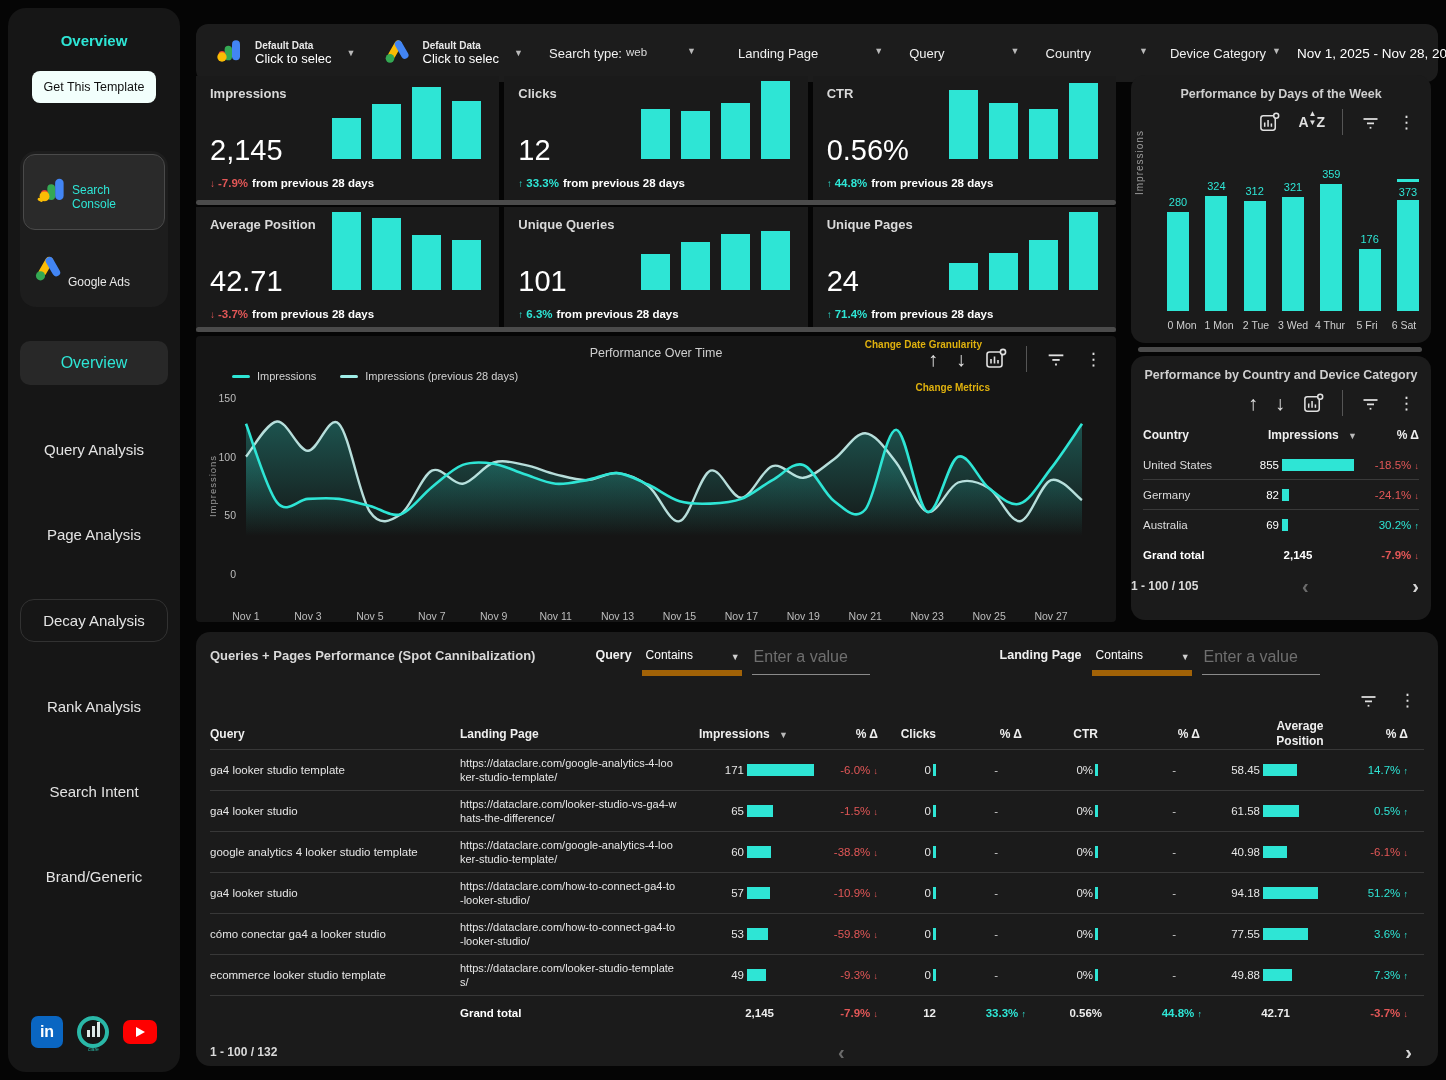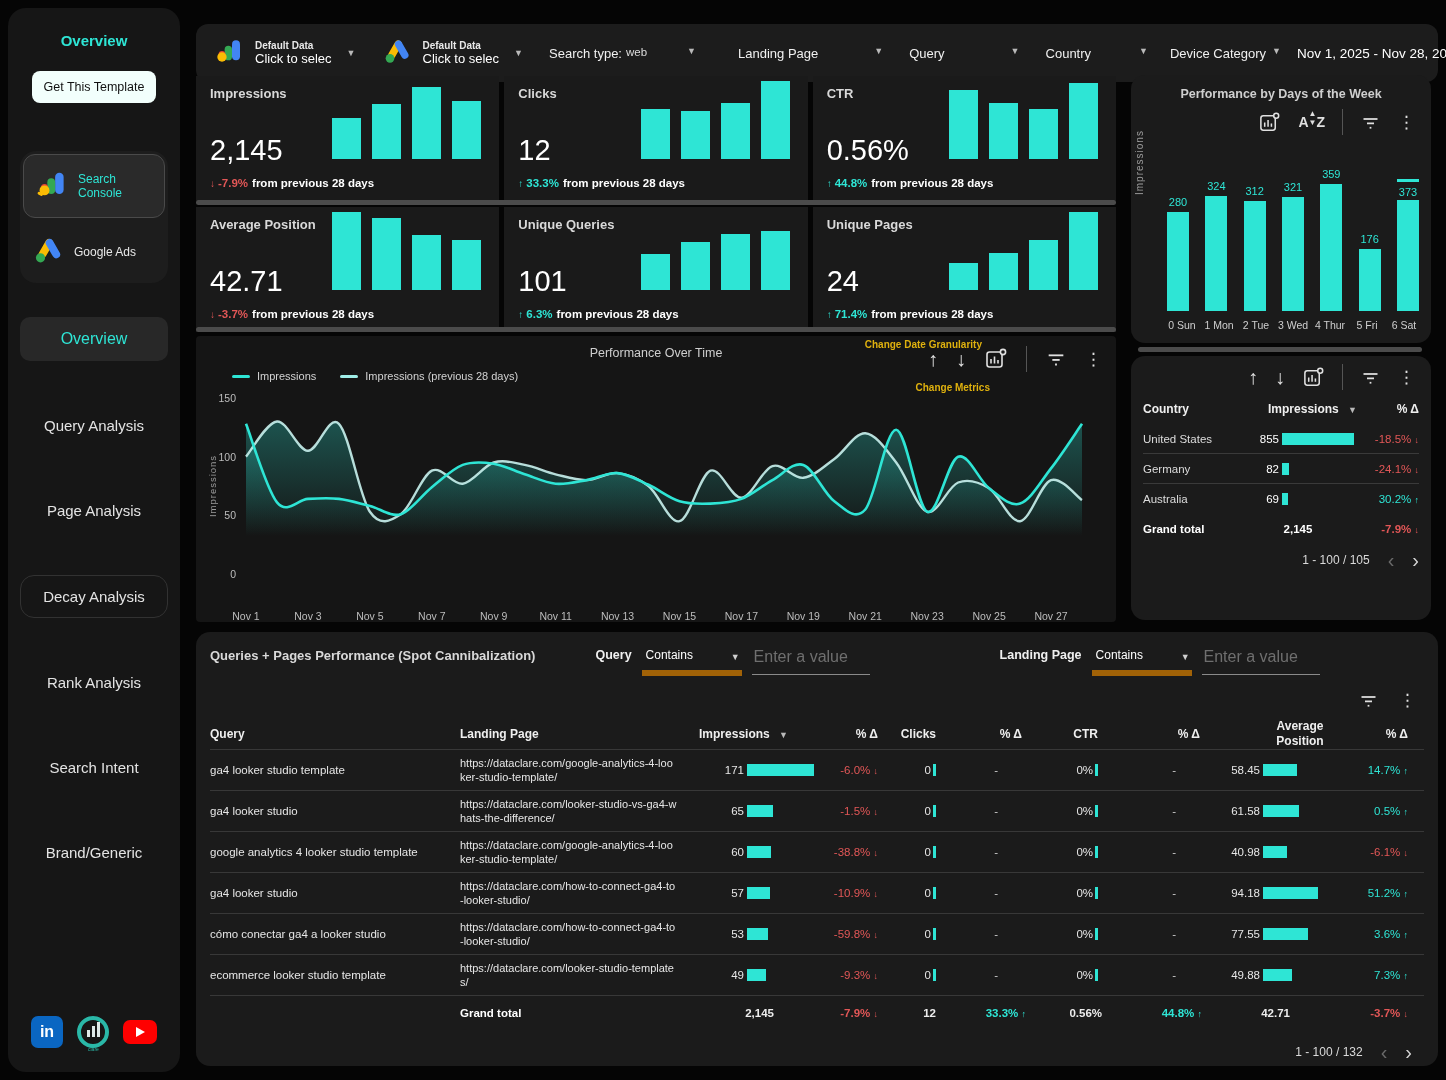--- a/index.html
+++ b/index.html
@@ -7,21 +7,21 @@
     font-family:"Liberation Sans", sans-serif; color:#ededed; }
   .app { position:relative; width:1446px; height:1080px; background:#050505; }
 
   
   .sidebar { position:absolute; left:8px; top:8px; width:172px; height:1064px;
     background:#161616; border-radius:18px; padding:18px 12px; display:flex; flex-direction:column; }
   .sb-title { text-align:center; color:var(--teal); font-weight:bold; font-size:15px; margin-top:6px; }
   .template-btn { margin:22px auto 0; background:#f2fffc; color:#111; border:none; border-radius:8px;
     font-family:inherit; font-size:12.5px; padding:9px 12px; cursor:pointer; }
   .source-group { margin-top:48px; background:#1d1d1d; border-radius:16px; overflow:hidden; }
-  .source-item { display:flex; align-items:center; gap:8px; padding:12px 12px; min-height:58px; cursor:pointer; }
+  .source-item { display:flex; align-items:flex-end; gap:2px; padding:18px 12px; min-height:58px; cursor:pointer; }
   .source-item.active { background:#2a2a2a; border:1px solid #4a4a4a; border-radius:12px; margin:3px; }
   .source-item .s-label { font-size:12px; color:#e8e8e8; }
   .source-item.active .s-label { color:var(--teal); }
   .nav-item { text-align:center; font-size:15px; color:#e3e3e3; padding:12px 6px; margin-top:44px; cursor:pointer; }
   .nav-item.active { background:#282828; color:var(--teal); border-radius:10px; margin-top:34px; padding:13px 6px; font-size:16px; }
   .nav-item.outlined { border:1px solid #323232; border-radius:14px; }
   .sb-footer { margin-top:auto; display:flex; align-items:center; justify-content:center; gap:14px; padding-bottom:6px; }
   .li-badge { width:32px; height:32px; background:#0a66c2; border-radius:7px; color:#fff; font-weight:bold;
     font-size:16px; display:flex; align-items:center; justify-content:center; cursor:pointer; }
   .yt-badge { width:34px; height:24px; background:#f00; border-radius:7px; display:flex; align-items:center; justify-content:center; cursor:pointer; }
@@ -91,21 +91,21 @@
   .ct-table { padding:4px 12px 0 12px; }
   .ct-row { display:grid; grid-template-columns:96px 118px 62px; align-items:center; min-height:30px;
     border-bottom:1px solid #3a3a3a; font-size:11.5px; }
   .ct-row.head { border-bottom:none; font-weight:bold; color:#efefef; font-size:12px; }
   .ct-row:last-of-type { border-bottom:none; }
   .ct-name { color:#dcdcdc; }
   .ct-imp { display:flex; align-items:center; justify-content:flex-end; gap:3px; color:#fff; }
   .ct-bar { height:12px; background:var(--teal); }
   .ct-delta { text-align:right; }
   .ct-total { font-weight:bold; }
-  .pagination { display:flex; align-items:center; justify-content:flex-end; gap:18px; padding:9px 12px 0 0; font-size:12px; color:#dadada; }
+  .pagination { display:flex; align-items:center; justify-content:space-between; gap:18px; padding:9px 12px 0 0; font-size:12px; color:#dadada;font-weight:bold; }
   .pg-chip { font-size:20px; line-height:14px; cursor:pointer; }
   .pg-prev { color:#6b6b6b; } .pg-next { color:#d6d6d6; }
 
   
   .bt-panel { position:absolute; left:196px; top:632px; width:1242px; height:434px; background:#1b1b1b; border-radius:14px; padding:10px 14px; }
   .bt-head { display:flex; align-items:flex-start; }
   .bt-title { font-size:13px; font-weight:bold; color:#d9d9d9; padding-top:6px; }
   .flt-group { display:flex; align-items:flex-start; gap:10px; margin-left:60px; }
   .flt-label { font-size:12.5px; font-weight:bold; color:#f0f0f0; padding-top:6px; }
   .flt-select { width:100px; border-bottom:6px solid #a16207; padding:6px 2px 8px 4px; font-size:12px; color:#fff;
@@ -437,32 +437,33 @@
           <div class="wk-bar" style="height:62px"></div>
         </div>
         <div class="wk-col">
           <div class="wk-bar" style="height:132px; position:relative">
           <div style="position:absolute; top:3px; left:-2px; width:26px; background:#1b1b1b; text-align:center">
           <span class="wk-val" style="margin:0">373</span></div>
           </div>
         </div>
       </div>
     <div class="wk-labels" id="wk-labels">
-        <div class="wk-xlab">0 Sun</div>
+        <div class="wk-xlab">0 Mon</div>
         <div class="wk-xlab">1 Mon</div>
         <div class="wk-xlab">2 Tue</div>
         <div class="wk-xlab">3 Wed</div>
         <div class="wk-xlab">4 Thur</div>
         <div class="wk-xlab">5 Fri</div>
         <div class="wk-xlab">6 Sat</div>
       </div>
   </section>
   <div class="wk-scroll"></div>
 
   <section class="rpanel ct-panel">
+    <div class="rp-title">Performance by Country and Device Category</div>
     <div class="rp-tools">
       <span class="tool-ic tool-arrow">↑</span>
       <span class="tool-ic tool-arrow">↓</span>
       <span class="tool-ic">
         <svg width="23" height="23" viewBox="0 0 24 24" fill="none" stroke="#e0e0e0" stroke-width="1.6">
           <rect x="3" y="5" width="15" height="15" rx="2.5"></rect>
           <line x1="7" y1="16.5" x2="7" y2="12"></line>
             <line x1="10.5" y1="16.5" x2="10.5" y2="9.5"></line>
             <line x1="14" y1="16.5" x2="14" y2="13"></line>
           <circle cx="19" cy="5" r="2.6" fill="#1b1b1b"></circle>

